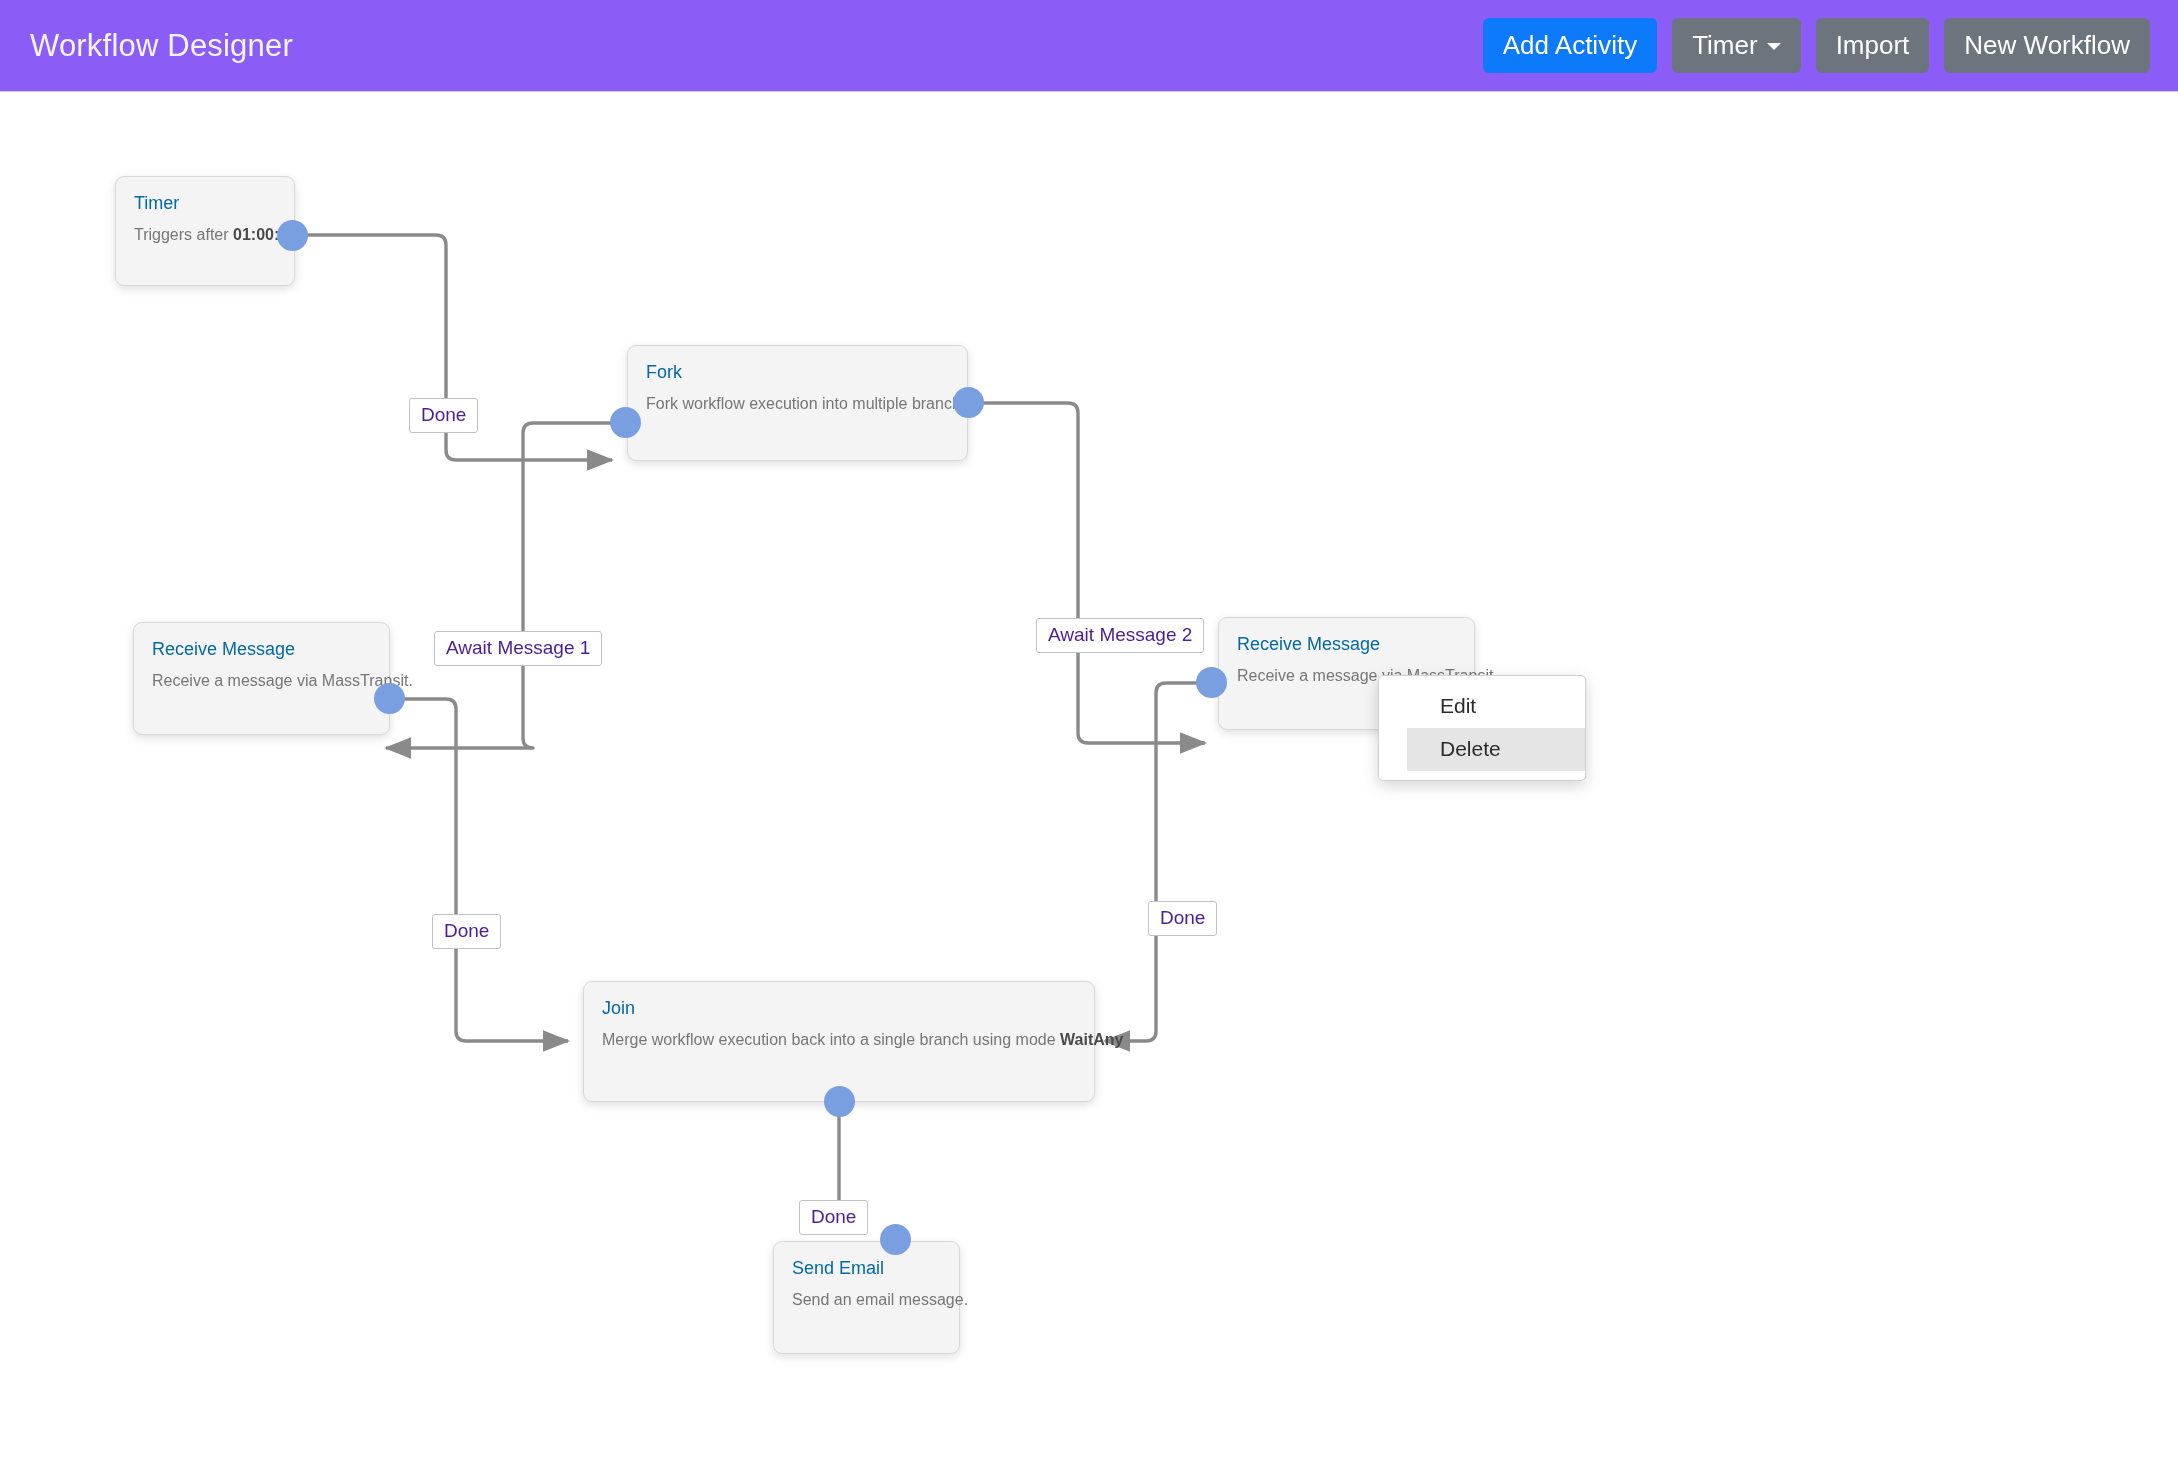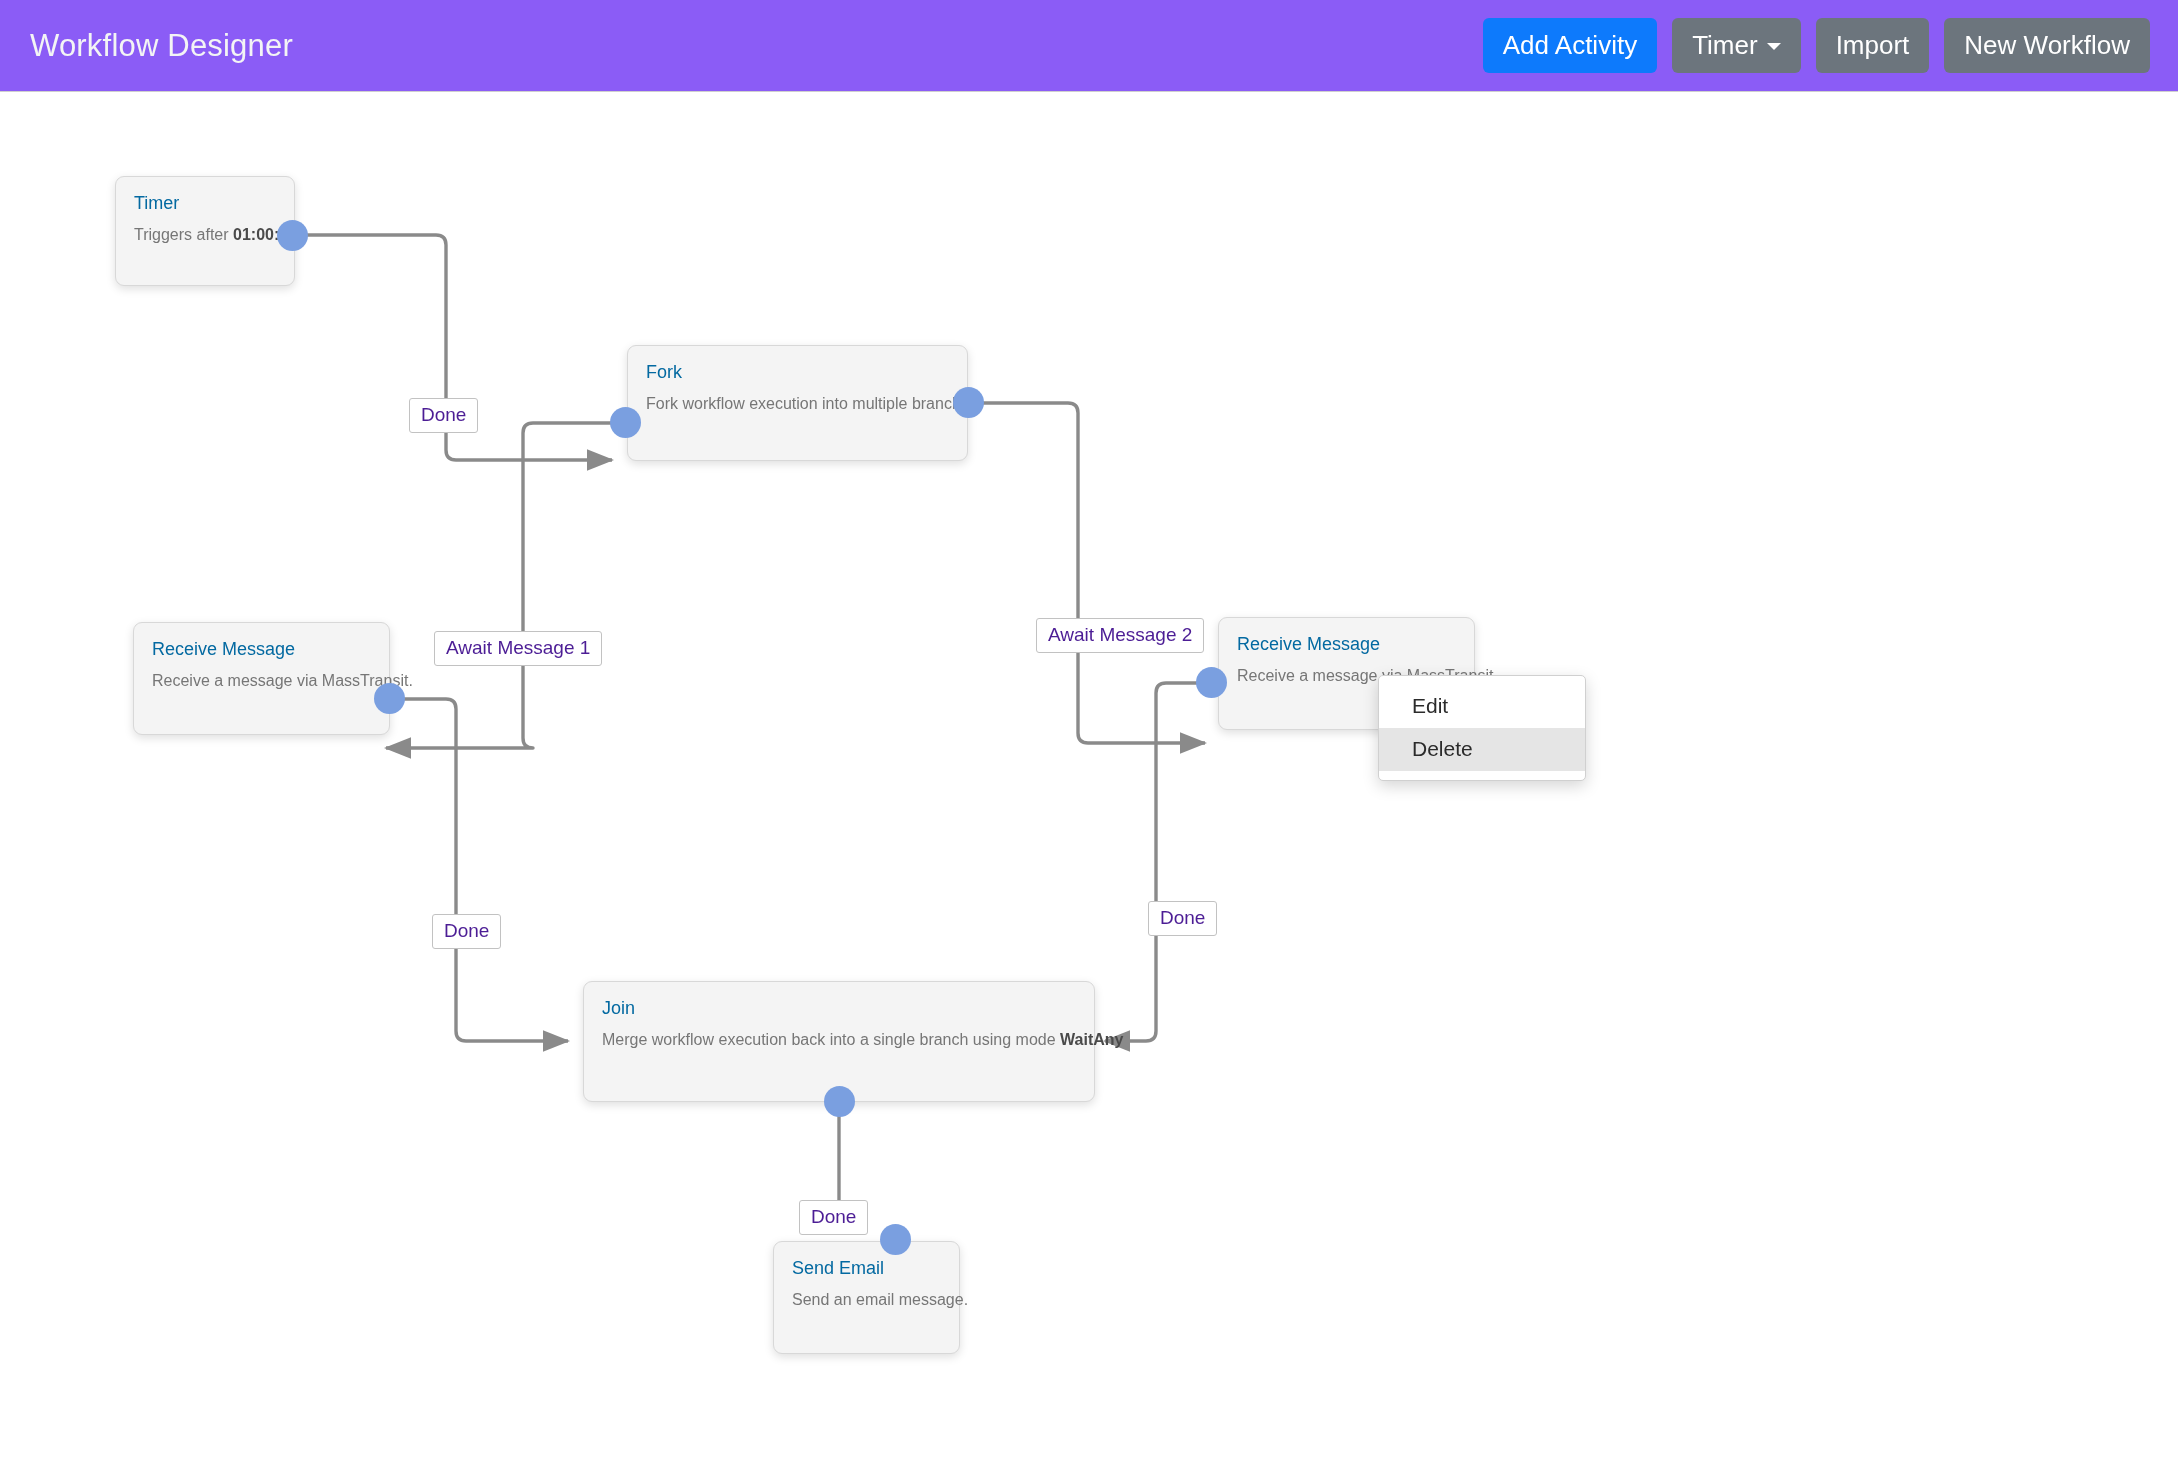--- a/index.html
+++ b/index.html
@@ -235,18 +235,18 @@
   </div>
   <div class="dot" style="left:880px; top:1131px;"></div>
 
   <div class="edge-label" style="left:409px; top:305px;">Done</div>
   <div class="edge-label" style="left:434px; top:538px;">Await Message 1</div>
   <div class="edge-label" style="left:1036px; top:525px;text-align:right;">Await Message 2</div>
   <div class="edge-label" style="left:432px; top:821px;">Done</div>
   <div class="edge-label" style="left:1148px; top:808px;">Done</div>
   <div class="edge-label" style="left:799px; top:1107px;">Done</div>
 
-  <div class="context-menu" style="left:1378px; top:582px;">
+  <div class="context-menu" style="left:1378px; top:582px;padding-left:28px;">
     <div class="context-menu-item">Edit</div>
     <div class="context-menu-item is-hover">Delete</div>
   </div>
 
 </div>
 
 </body></html>

